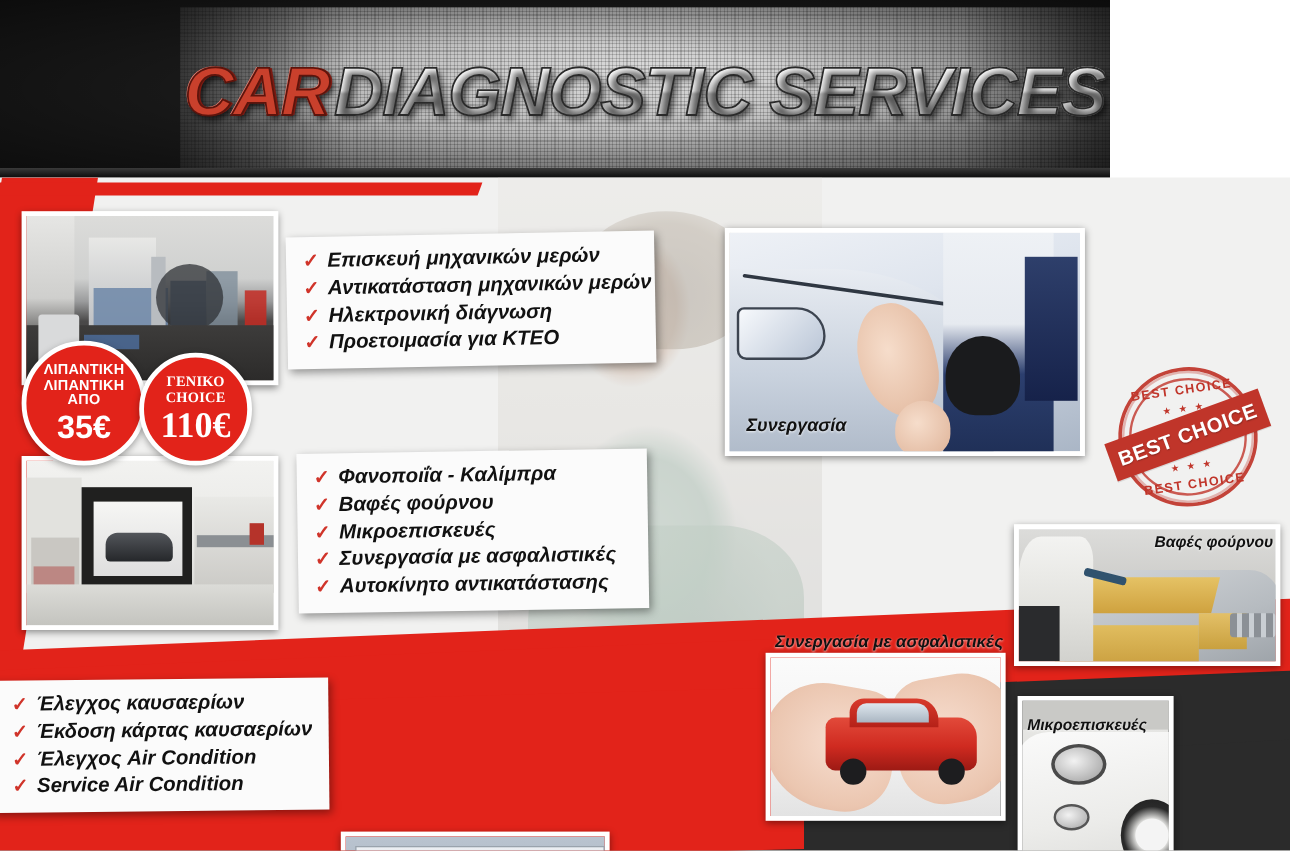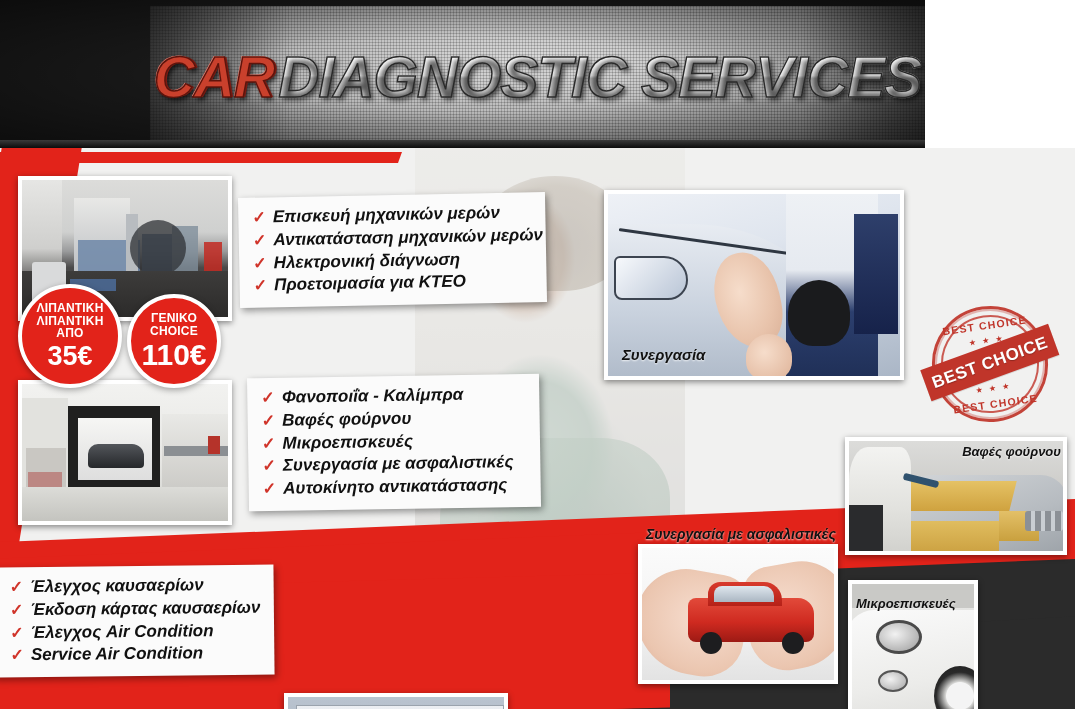--- a/index.html
+++ b/index.html
@@ -280,21 +280,21 @@
   .price {
     position: absolute; border-radius: 50%; background: #e2231a;
     border: 4px solid #fff; color: #fff; text-align: center; z-index: 12;
     box-shadow: 0 2px 6px rgba(0,0,0,.35);
     display: flex; flex-direction: column; align-items: center; justify-content: center;
   }
   .price .lbl { font-size: 12px; font-weight: bold; line-height: 1.08; letter-spacing: .2px; }
   .price .amt { font-weight: bold; line-height: 1; }
   .price-1 { left: 18px; top: 136px; width: 104px; height: 104px; }
   .price-1 .amt { font-size: 27px; margin-top: 3px; }
-  .price-2 { left: 127px; top: 146px; width: 94px; height: 94px; }
+  .price-2 { left: 116px; top: 146px; width: 94px; height: 94px; font-family: Liberation Serif, serif; }
   .price-2 .amt { font-size: 30px; margin-top: 3px; }
 
   
   .stamp {
     position: absolute; left: 932px; top: 158px; width: 116px; height: 116px;
     z-index: 13; transform: rotate(-8deg);
   }
   .stamp-ring {
     position: absolute; inset: 0; border-radius: 50%;
     border: 3px solid #c0352a; box-shadow: inset 0 0 0 2px rgba(192,53,42,.35);

